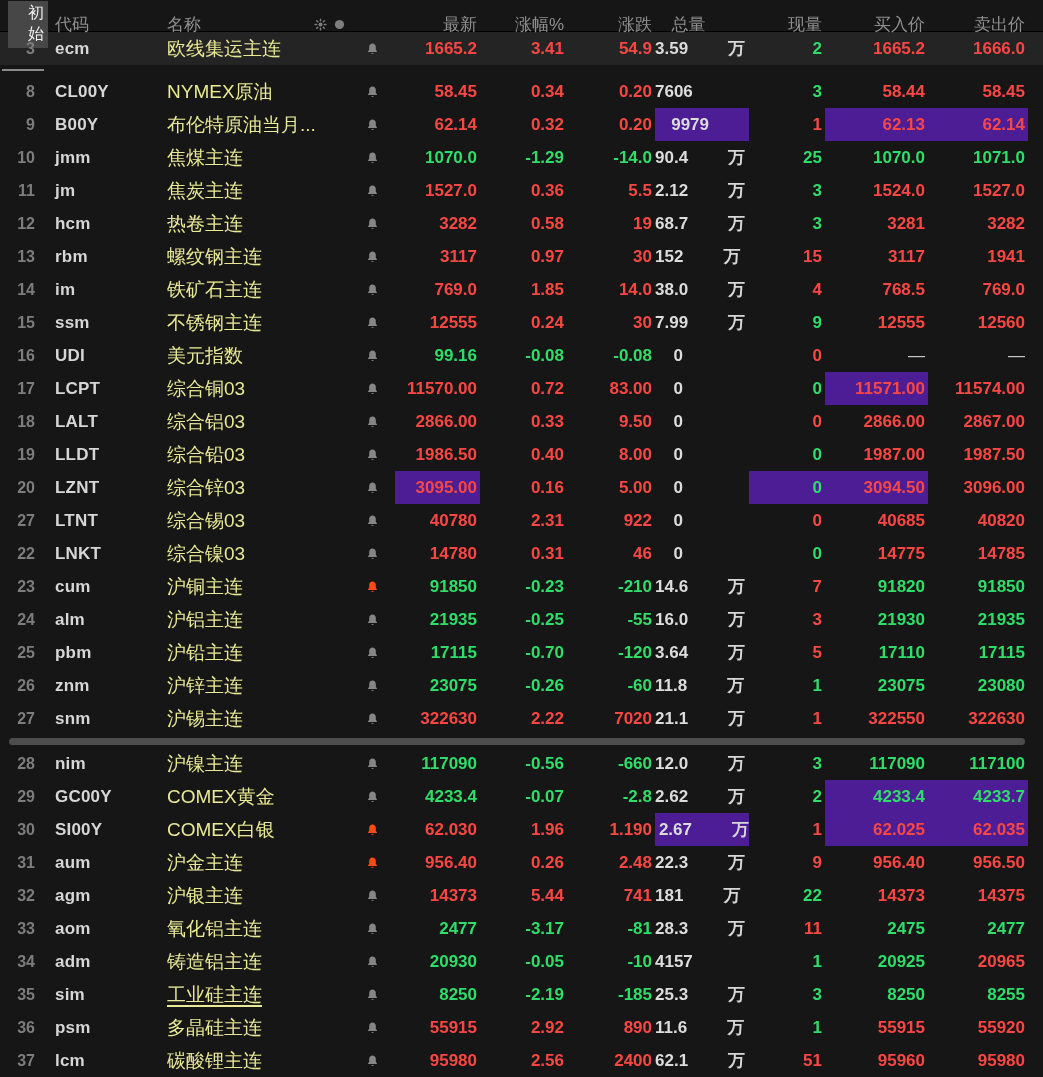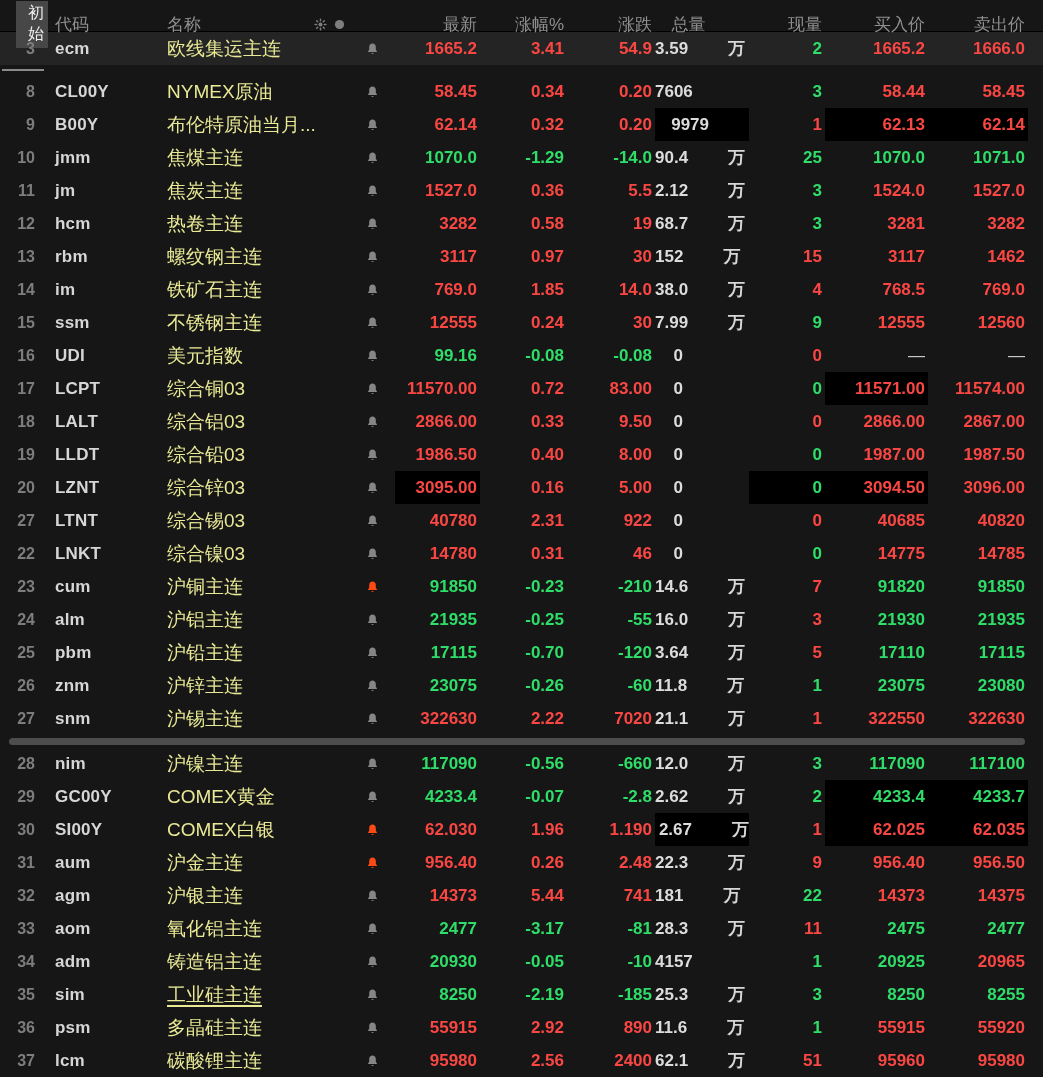--- a/index.html
+++ b/index.html
@@ -24,22 +24,22 @@
     font-size:17px;
   }
   .header .cell{padding-top:1px;}
   .h-right{text-align:right;padding-right:3px;}
   .h-vol{text-align:center;padding-right:27px;}
   .initial-btn{
     display:inline-block;
     background:#474747;
     color:#f0f0f0;
     font-size:16px;
-    padding:2px 4px 3px 12px;
-    margin-left:16px;
+    padding:2px 4px 3px 20px;
+    margin-left:8px;
     cursor:pointer;
   }
   .h-code{padding-left:13px;}
   .h-name{padding-left:7px;display:flex;align-items:center;justify-content:space-between;}
   .h-icons{display:flex;align-items:center;gap:6px;padding-right:4px;}
   
   .row{height:33px;font-size:17px;font-weight:bold;cursor:default;}
   .row.selected{background:#242424;}
   .c-num{color:#7d7d7d;text-align:right;padding-right:7px;font-size:16px;}
   .c-code{color:#d6d6d6;padding-left:13px;letter-spacing:.2px;}
@@ -49,21 +49,21 @@
   .c-bell svg{display:block;}
   .bell-normal{color:#868686;}
   .bell-alert{color:#fd4a14;}
   .c-r{text-align:right;padding-right:3px;height:100%;display:flex;align-items:center;justify-content:flex-end;box-sizing:border-box;}
   .c-vol{display:flex;align-items:center;justify-content:flex-end;height:100%;box-sizing:border-box;gap:39px;}
   .c-vol .wan{width:26px;text-align:left;padding-left:1px;color:#d7d7d7;font-weight:bold;}
   .red{color:#fa4743;}
   .green{color:#2ede69;}
   .white{color:#dcdcdc;}
   .dash{color:#cfcfcf;font-weight:normal;}
-  .hl{background:#000000;padding-left:17px;}
+  .hl{background:#4c1d95;padding-left:17px;}
   
   .group-gap{height:10px;position:relative;}
   .group-gap .mark{
     position:absolute;left:2px;top:4px;width:42px;height:2px;background:#8a8a8a;
   }
   
   .divider-block{height:12px;display:flex;align-items:center;}
   .divider-block .bar{
     height:7px;width:1016px;margin-left:9px;
     background:#4d4d4d;border-radius:4px;
@@ -255,21 +255,21 @@
     </div>
     <div class="c-r cell-last red">3117</div>
     <div class="c-r cell-pct red">0.97</div>
     <div class="c-r cell-chg red">30</div>
     <div class="c-vol cell-vol">
       <span class="vnum white">152</span>
           <span class="wan">万</span>
     </div>
     <div class="c-r cell-cur red">15</div>
     <div class="c-r cell-bid red">3117</div>
-    <div class="c-r cell-ask red">1462</div>
+    <div class="c-r cell-ask red">1941</div>
   </div>
 
   <div class="grid row">
     <div class="c-num">14</div>
     <div class="c-code">im</div>
     <div class="c-name"><span class="nm">铁矿石主连</span></div>
     <div class="c-bell bell-normal">
       <svg width="15" height="16" viewBox="0 0 24 24" fill="currentColor">
         <path d="M12 3.2c-3 0-5.3 2.4-5.3 5.4v4.5l-1.7 2.4c-.4.6 0 1.4.8 1.4h12.4c.8 0 1.2-.8.8-1.4l-1.7-2.4V8.6c0-3-2.3-5.4-5.3-5.4z"></path>
         <path d="M10.1 18.4a1.95 1.95 0 0 0 3.8 0z"></path>

